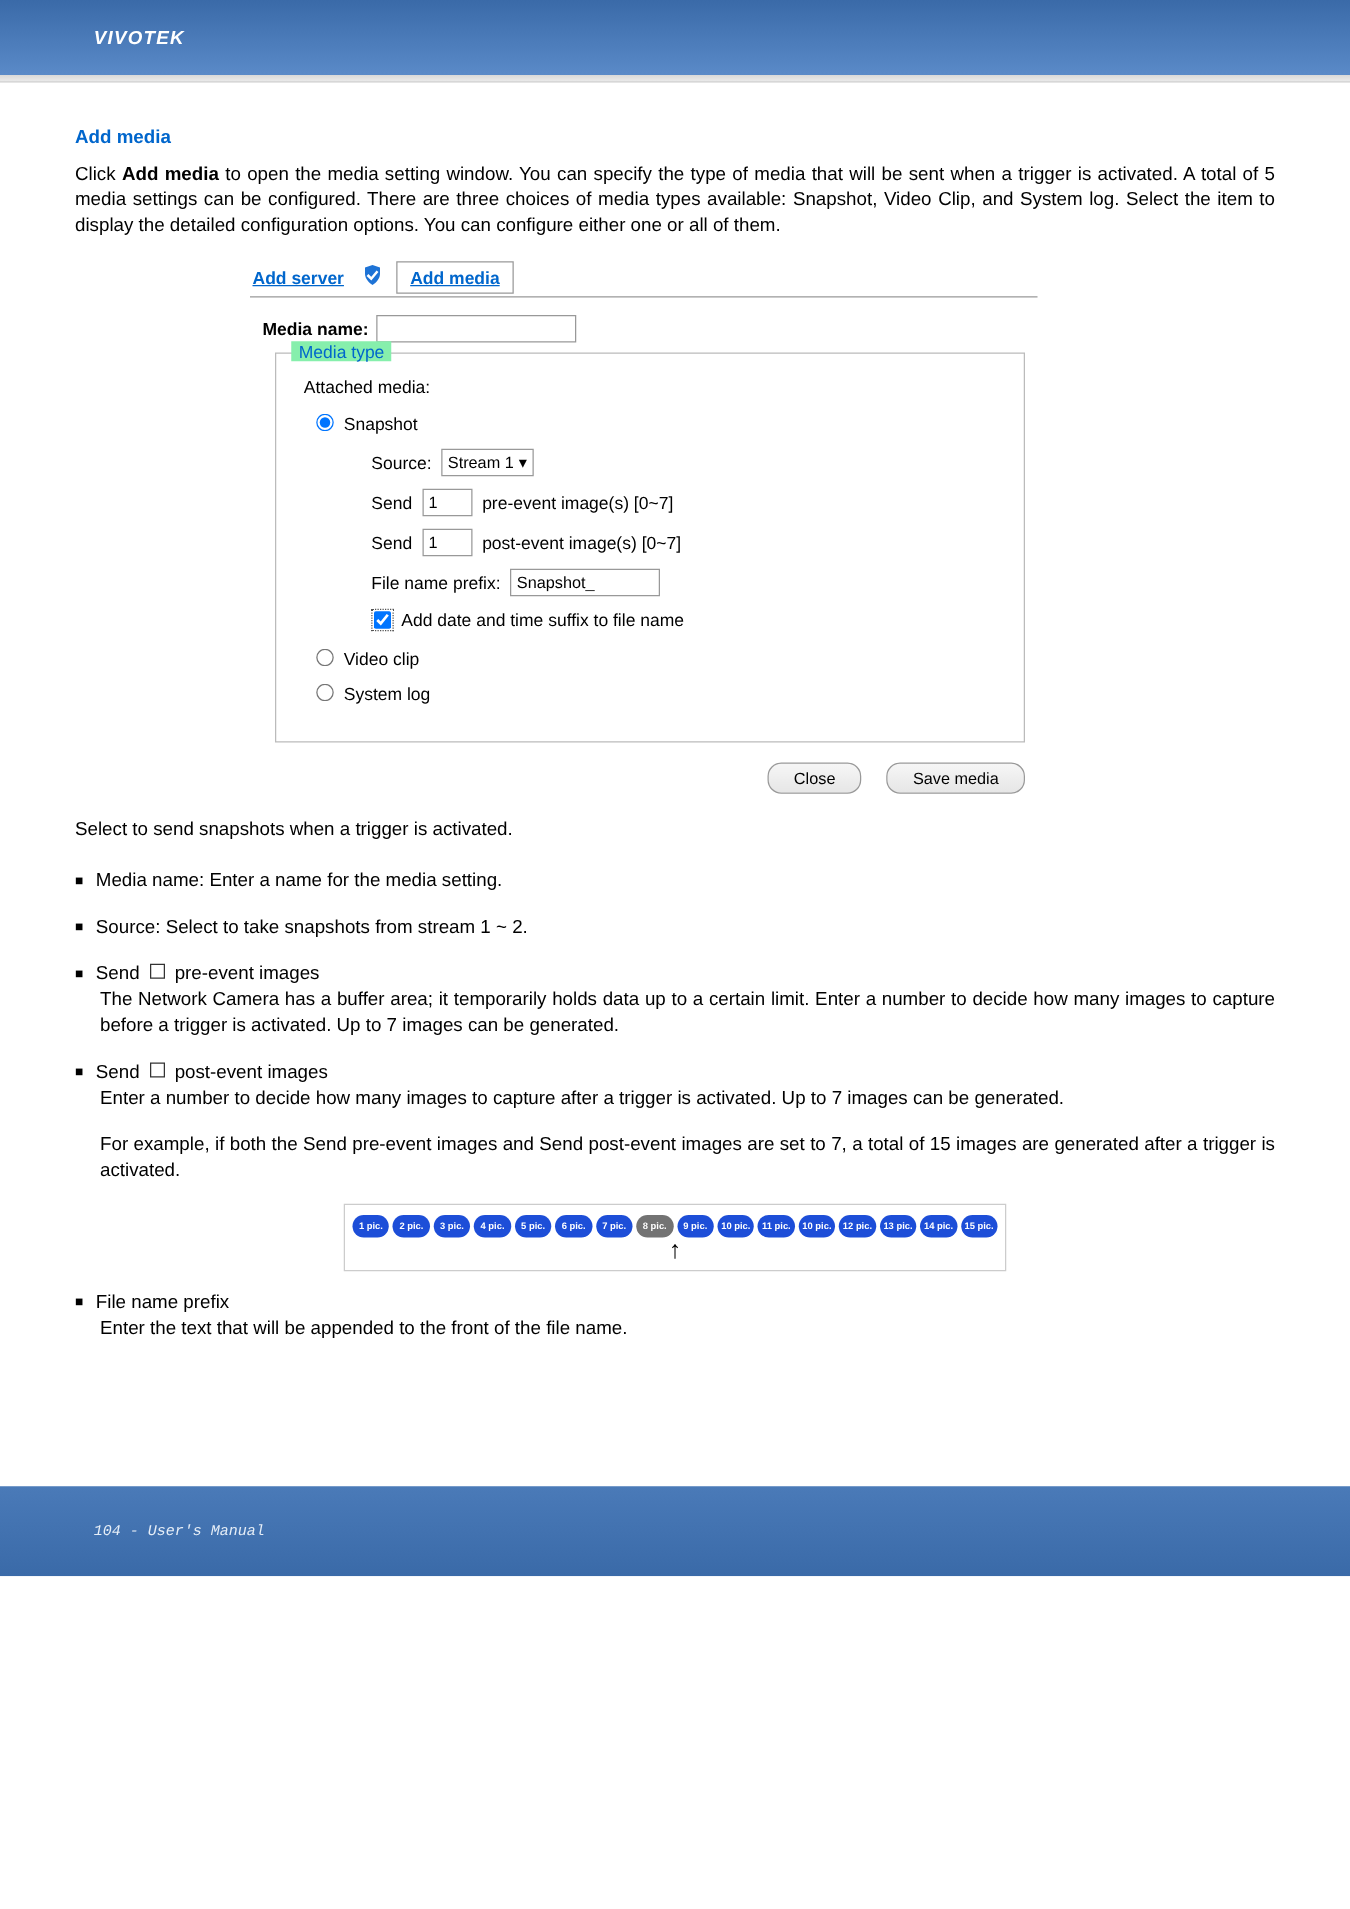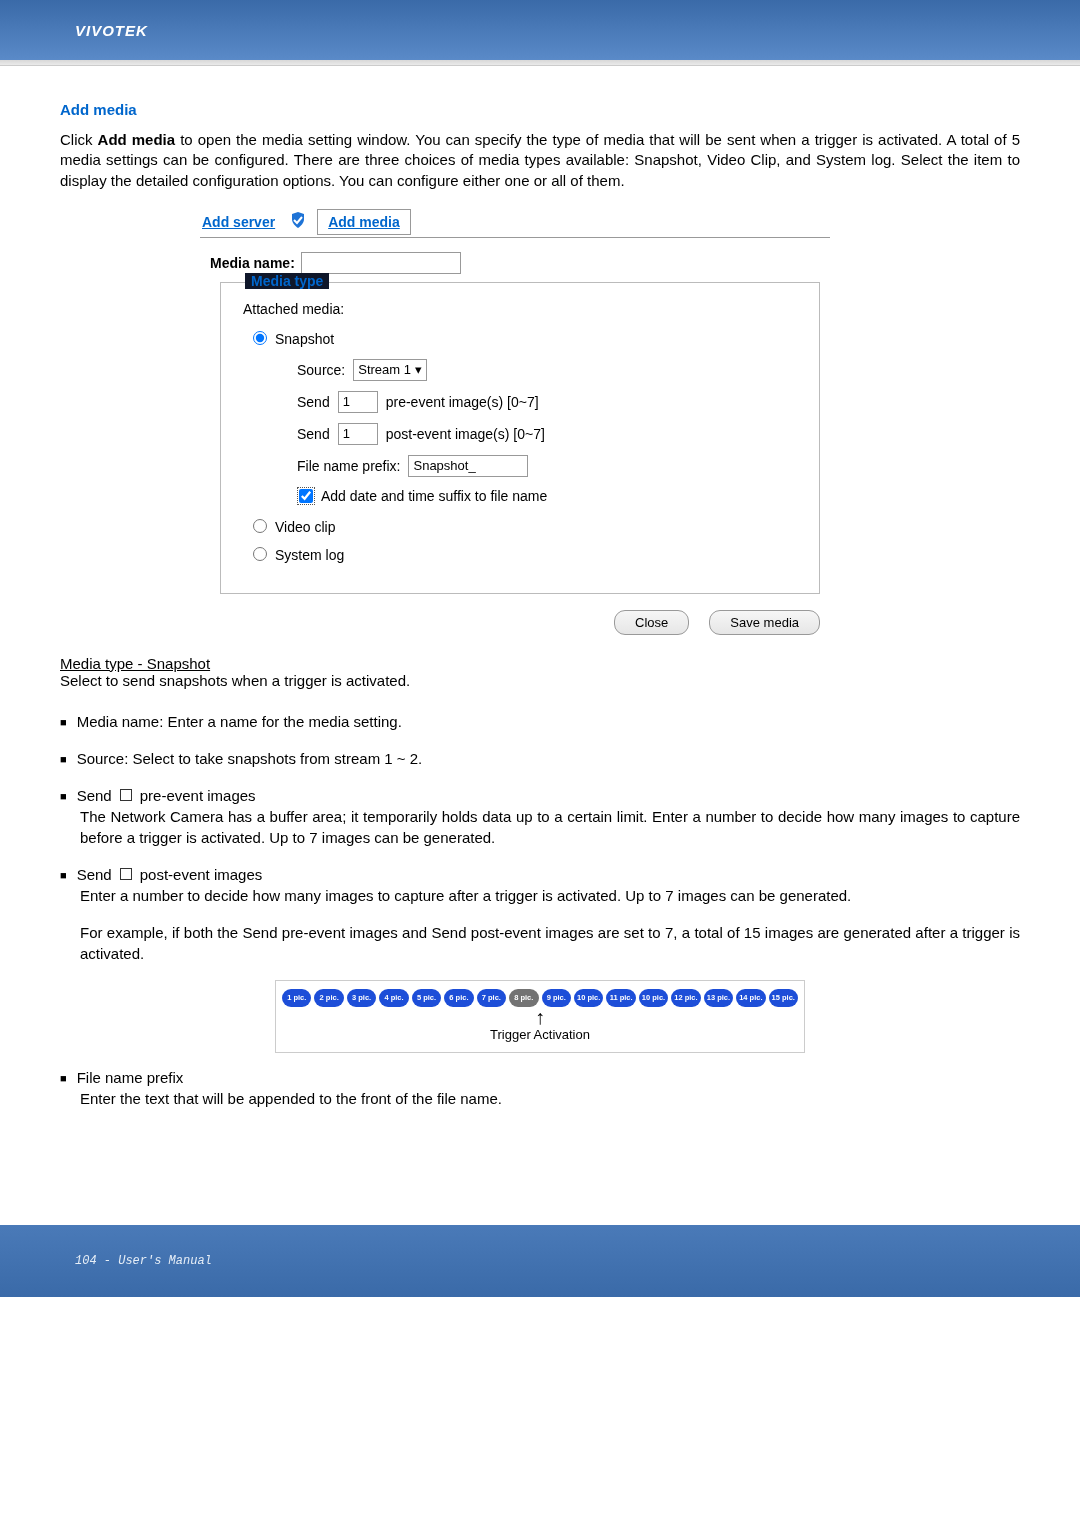--- a/index.html
+++ b/index.html
@@ -89,25 +89,25 @@
   }
   .fieldset {
     border: 1px solid #bbb;
     margin: 0 10px 16px 20px;
     padding: 12px 16px 18px 16px;
     position: relative;
   }
   .legend {
     position: absolute;
     top: -10px;
-    left: 24px;
-    background: #0f172a;
+    left: 12px;
+    background: #86efac;
     padding: 0 6px;
     color: #0066cc;
-    font-weight: bold;
+    font-weight: normal;
     font-size: 14px;
   }
   .attached {
     font-size: 14px;
     margin: 6px 0 14px 6px;
   }
   .radio-row {
     display: flex;
     align-items: flex-start;
     gap: 8px;
@@ -308,21 +308,20 @@
         <span>System log</span>
       </div>
     </div>
 
     <div class="buttons">
       <button class="btn">Close</button>
       <button class="btn">Save media</button>
     </div>
   </div>
 
-  <div class="subheading">Media type - Snapshot</div>
   <div class="para">Select to send snapshots when a trigger is activated.</div>
 
   <div class="bullet-block">
     <div class="bullet-head">
         <span>Media name: Enter a name for the media setting.</span>
       </div>
   </div>
 
   <div class="bullet-block">
     <div class="bullet-head">
@@ -362,21 +361,20 @@
         <div class="pic pic-blue">9 pic.</div>
         <div class="pic pic-blue">10 pic.</div>
         <div class="pic pic-blue">11 pic.</div>
         <div class="pic pic-blue">10 pic.</div>
         <div class="pic pic-blue">12 pic.</div>
         <div class="pic pic-blue">13 pic.</div>
         <div class="pic pic-blue">14 pic.</div>
         <div class="pic pic-blue">15 pic.</div>
       </div>
     <div class="arrow-row">↑</div>
-    <div class="trigger-label">Trigger Activation</div>
   </div>
 
   <div class="bullet-block">
     <div class="bullet-head">
         <span>File name prefix</span>
       </div>
     <div class="bullet-body">Enter the text that will be appended to the front of the file name.</div>
   </div>
 
 </div>

